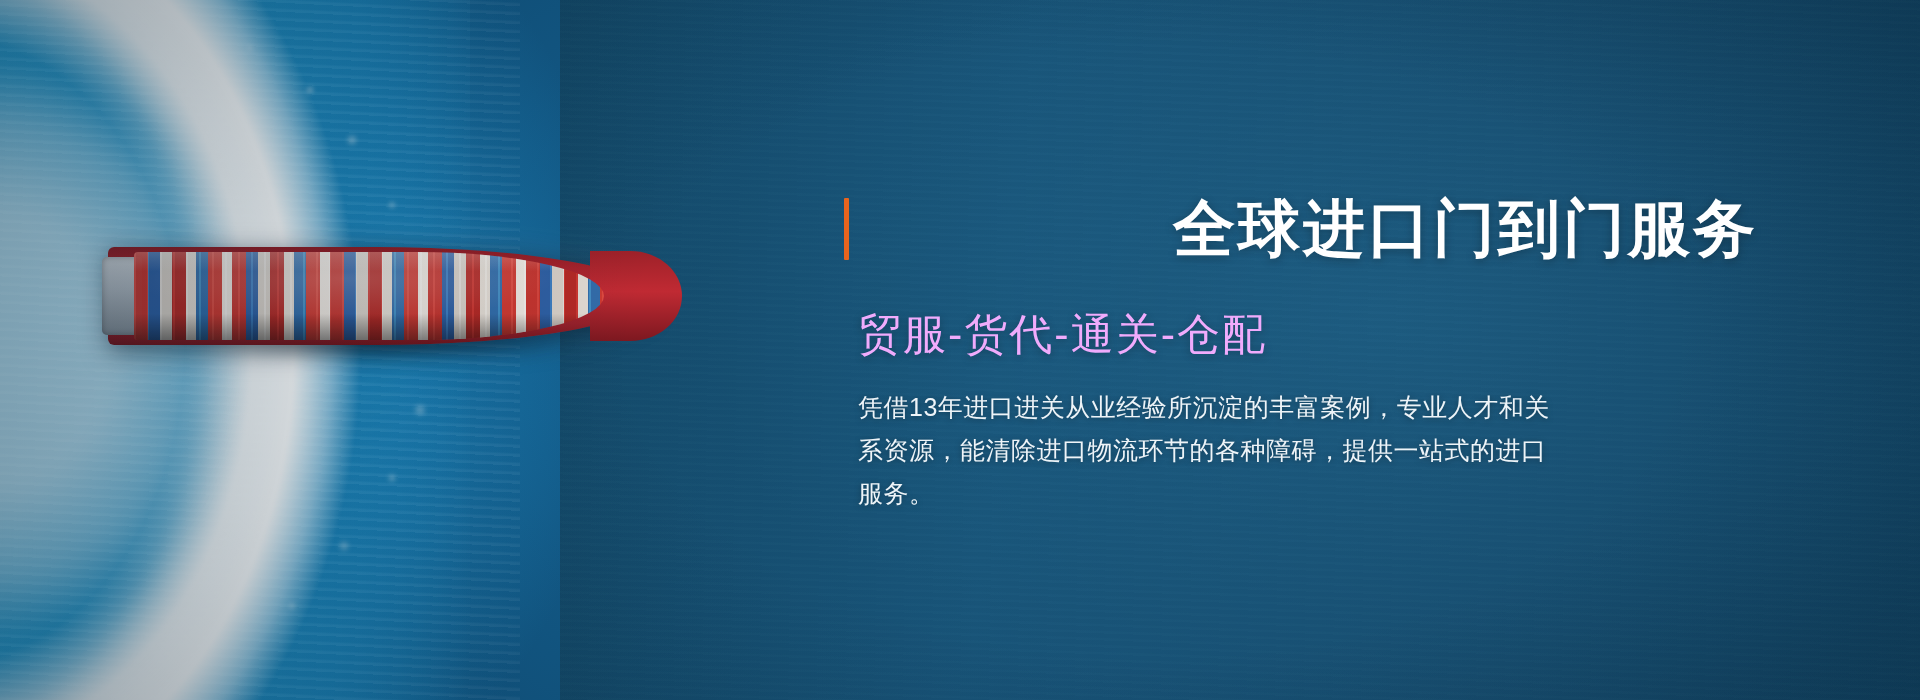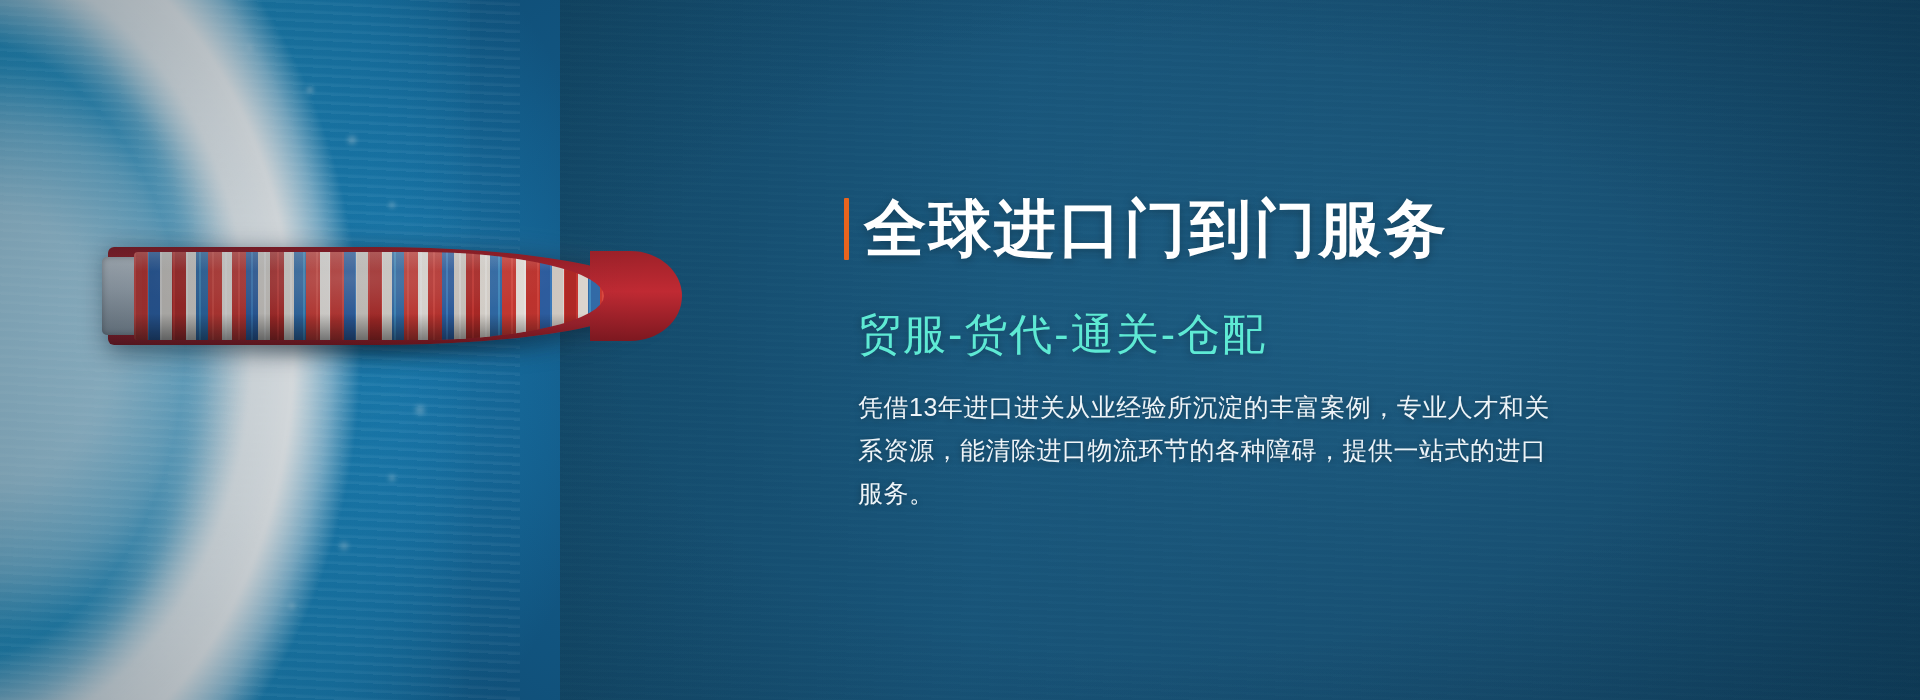--- a/index.html
+++ b/index.html
@@ -197,39 +197,40 @@
 
   
   .content{
     position:absolute;
     left:858px;top:198px;
     width:900px;
   }
   .headline-row{
     display:flex;align-items:center;
     margin-left:-14px;
+    justify-content:space-between;
   }
   .accent-bar{
     width:5px;height:62px;
     background:#e8641e;
     margin-right:15px;
     flex:0 0 auto;
     border-radius:1px;
   }
   .headline{
     color:#ffffff;
     font-size:62px;
     font-weight:bold;
     letter-spacing:3px;
     line-height:1;
     white-space:nowrap;
     text-shadow:0 2px 10px rgba(0,0,0,.28);
   }
   .subhead{
-    color:#5eead4;
+    color:#f0abfc;
     font-size:43px;
     font-weight:400;
     letter-spacing:2px;
     margin-top:46px;
     white-space:nowrap;
     text-shadow:0 2px 9px rgba(0,0,0,.3);
   }
   .paragraph{
     color:#eef4f8;
     font-size:25px;

